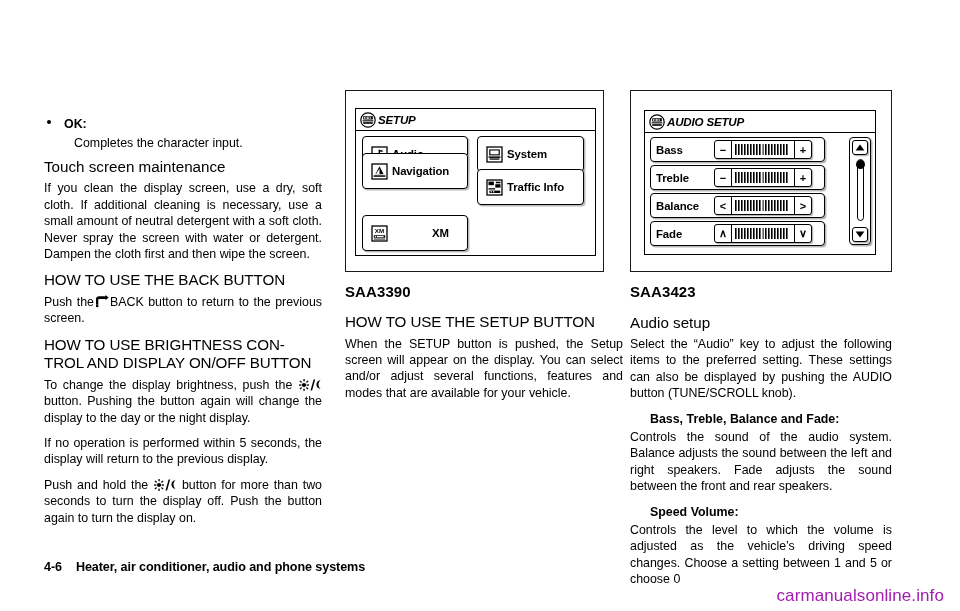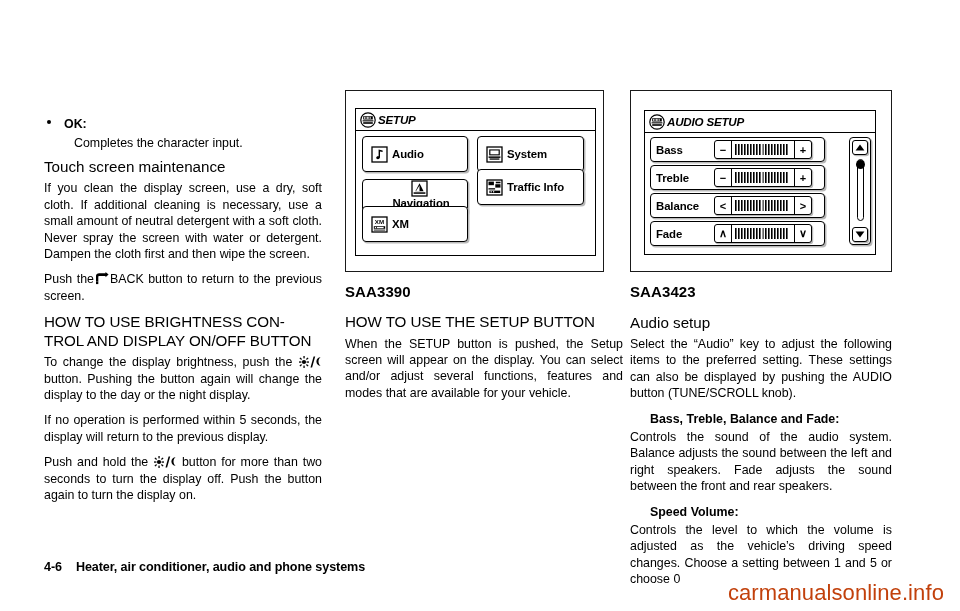--- a/index.html
+++ b/index.html
@@ -296,41 +296,42 @@
     font-weight: bold;
     letter-spacing: -0.1px;
     text-align: center;
   }
   .footer .pagenum { margin-right: 14px; }
 
   .watermark {
     position: absolute;
     right: 16px;
     bottom: 5px;
-    font-size: 22px;
-    color: #c2410c;
+    font-size: 17px;
+    color: #a21caf;
     letter-spacing: 0.1px;
   }
 </style>
 </head>
 <body>
 
 <div class="page">
 
   <div class="col col-1">
 
     <div class="bullet-item">
       <span class="bullet-dot"></span>
       <span class="bullet-title">OK:</span>
       <span class="bullet-desc">Completes the character input.</span>
     </div>
 
     <h2 class="head-sent">Touch screen maintenance</h2>
     <p class="body">If you clean the display screen, use a dry, soft cloth. If additional cleaning is necessary, use a small amount of neutral detergent with a soft cloth. Never spray the screen with water or detergent. Dampen the cloth first and then wipe the screen.</p>
 
+    <h2 class="head-caps">HOW TO USE THE BACK BUTTON</h2>
     <p class="body"><span>Push the</span><span class="inline-icon icon-back"><svg viewBox="0 0 14 13" width="14" height="13">
             <path d="M1 9.5 L1 3.8 C1 2.2 2.4 1.3 4.2 1.3 L10.5 1.3 L10.5 0 L13.6 2.6 L10.5 5.2 L10.5 3.9 L4.4 3.9 C3.6 3.9 3.3 4.2 3.3 4.8 L3.3 9.5 Z" fill="#000"></path>
             <rect x="1" y="9.5" width="2.3" height="2.6" fill="#000"></rect>
           </svg></span><span>BACK button to return to the previous screen.</span></p>
 
     <h2 class="head-caps" style="white-space:pre-line;"><span>HOW TO USE BRIGHTNESS CON-
 TROL AND DISPLAY ON/OFF BUTTON</span></h2>
 
     <p class="body"><span>To change the display brightness, push the</span> <span class="inline-icon icon-bright"><svg viewBox="0 0 22 12" width="22" height="12">
             <g fill="#000">
@@ -405,21 +406,21 @@
               <rect x="1" y="1" width="15" height="15" fill="#fff" stroke="#000" stroke-width="1.3"></rect>
               <rect x="3.2" y="3.4" width="10.6" height="6" fill="#000"></rect>
               <rect x="4.4" y="4.5" width="8.2" height="3.8" fill="#fff"></rect>
               <rect x="2.6" y="10.4" width="11.8" height="1.5" fill="#000"></rect>
               <rect x="3.6" y="12.4" width="9.8" height="1.3" fill="#000"></rect>
             </svg>
           </span>
           <span class="m-label">System</span>
         </div>
 
-        <div class="menu-btn" style="left:6px; top:48px; width:106px;flex-direction:column;">
+        <div class="menu-btn" style="left:6px; top:22px; width:106px;">
           <span class="m-icon">
             <svg viewBox="0 0 17 17" width="17" height="17">
               <rect x="1" y="1" width="15" height="15" fill="#fff" stroke="#000" stroke-width="1.3"></rect>
               <path d="M8.5 3.2 L12.6 11.3 L4.4 11.3 Z" fill="#000"></path>
               <path d="M8.5 5.4 L8.5 11.3 L4.9 11.3 Z" fill="#fff"></path>
               <rect x="2.6" y="12.3" width="11.8" height="1.5" fill="#000"></rect>
             </svg>
           </span>
           <span class="m-label">Navigation</span>
         </div>
@@ -433,21 +434,21 @@
               <rect x="2.5" y="9.2" width="6.6" height="1.3" fill="#000"></rect>
               <path d="M9.8 2.7 L14.5 2.7 L14.5 4.3 L9.8 4.3 Z" fill="#000"></path>
               <rect x="3.4" y="11.6" width="10.8" height="2.4" fill="#000"></rect>
               <rect x="4.6" y="12.2" width="1.2" height="1.2" fill="#fff"></rect>
               <rect x="7" y="12.2" width="1.2" height="1.2" fill="#fff"></rect>
             </svg>
           </span>
           <span class="m-label">Traffic Info</span>
         </div>
 
-        <div class="menu-btn" style="left:6px; top:75px; width:106px;">
+        <div class="menu-btn" style="left:6px; top:84px; width:106px;gap:40px;">
           <span class="m-icon">
             <svg viewBox="0 0 17 17" width="17" height="17">
               <rect x="1" y="1" width="15" height="15" fill="#fff" stroke="#000" stroke-width="1.3"></rect>
               <text x="8.5" y="8.2" font-family="Liberation Sans, sans-serif" font-size="6.2" font-weight="bold" text-anchor="middle" fill="#000">XM</text>
               <rect x="2.8" y="10.2" width="11.4" height="2.6" fill="#000"></rect>
               <rect x="3.8" y="10.9" width="1.4" height="1.3" fill="#fff"></rect>
               <rect x="6" y="10.9" width="6.6" height="1.3" fill="#fff"></rect>
               <rect x="2.8" y="13.6" width="11.4" height="0.9" fill="#000"></rect>
             </svg>
           </span>

